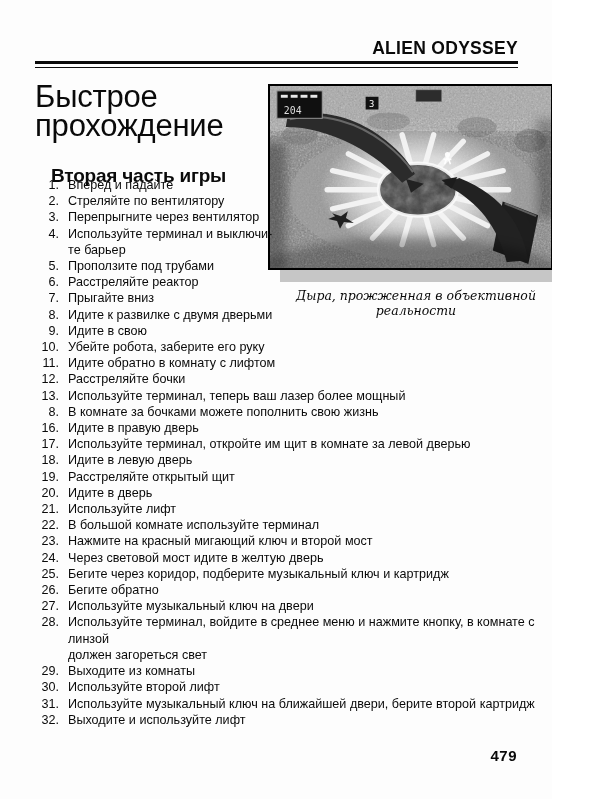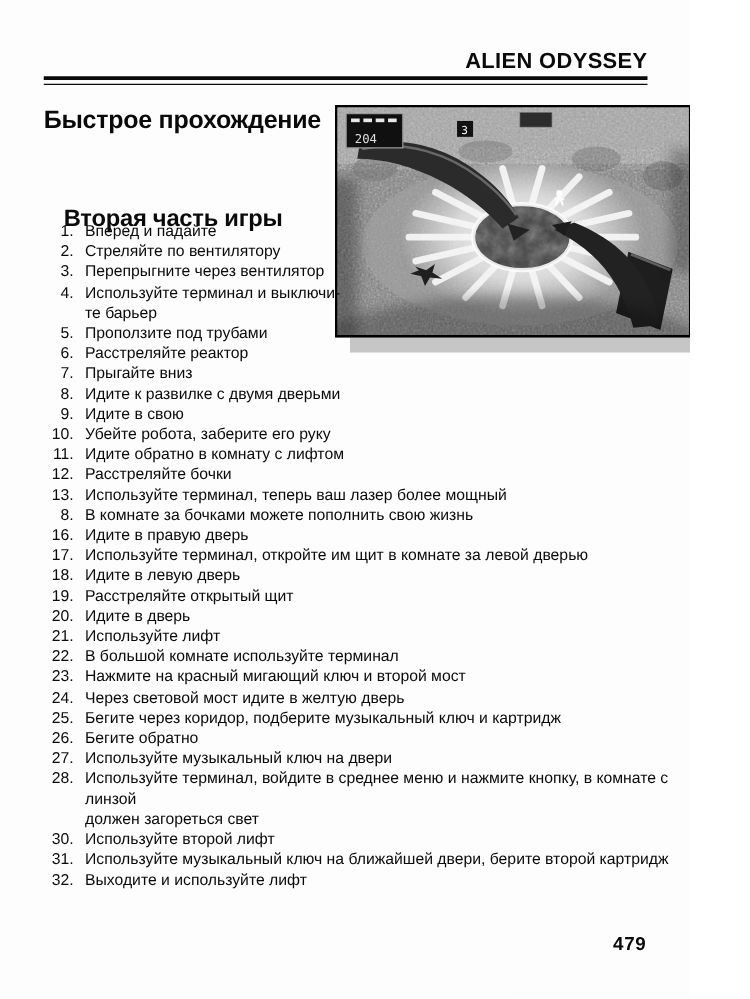--- a/index.html
+++ b/index.html
@@ -11,21 +11,21 @@
   .running-head {
     position:absolute; top:38px; right:34px;
     font-size:17.5px; font-weight:bold; letter-spacing:.3px;
   }
   .head-rule {
     position:absolute; left:35px; right:34px; top:61px; height:3px;
     border-top:3.5px solid #0a0a0a; border-bottom:1.5px solid #0a0a0a;
   }
   .page-title {
     position:absolute; left:35px; top:82px; width:230px; margin:0;
-    font-size:20px; line-height:29px; font-weight:bold; letter-spacing:-.2px;
+    font-size:31px; line-height:29px; font-weight:normal; letter-spacing:-.2px;
   }
   .section-heading {
     position:absolute; left:35px; top:149px; margin:16px;
     font-size:19px; font-weight:bold; letter-spacing:-.2px;
   }
   .steps {
     position:absolute; left:35px; top:177px; width:542px;
     margin:0; padding:0; list-style:none;
     font-size:12.6px; line-height:16.2px;
   }
@@ -165,20 +165,22 @@
         <rect x="21" y="9" width="7" height="3" fill="#e8e8e8"></rect>
         <rect x="31" y="9" width="7" height="3" fill="#e8e8e8"></rect>
         <rect x="41" y="9" width="7" height="3" fill="#e8e8e8"></rect>
         <text x="14" y="29" font-family="DejaVu Sans Mono, monospace" font-size="10" fill="#dddddd">204</text>
         <rect x="97" y="11" width="13" height="13" fill="#111111"></rect>
         <text x="100.5" y="21.5" font-family="DejaVu Sans Mono, monospace" font-size="9" fill="#ffffff">3</text>
         <rect x="148" y="4" width="26" height="12" fill="#2c2c2c" stroke="#777777" stroke-width="0.5"></rect>
       </g>
     </svg>
   </div>
+  <figcaption class="fig-caption">Дыра, прожженная в объективной
+реальности</figcaption>
 
   <h2 class="section-heading">Вторая часть игры</h2>
 
   <ol class="steps">
     <li>
         <span class="n">1.</span>
         <span class="t">Вперед и падайте</span>
       </li>
     <li>
         <span class="n">2.</span>
@@ -280,20 +282,24 @@
     <li>
         <span class="n">27.</span>
         <span class="t">Используйте музыкальный ключ на двери</span>
       </li>
     <li>
         <span class="n">28.</span>
         <span class="t">Используйте терминал, войдите в среднее меню и нажмите кнопку, в комнате с линзой
 должен загореться свет</span>
       </li>
     <li>
+        <span class="n">29.</span>
+        <span class="t">Выходите из комнаты</span>
+      </li>
+    <li>
         <span class="n">30.</span>
         <span class="t">Используйте второй лифт</span>
       </li>
     <li>
         <span class="n">31.</span>
         <span class="t">Используйте музыкальный ключ на ближайшей двери, берите второй картридж</span>
       </li>
     <li>
         <span class="n">32.</span>
         <span class="t">Выходите и используйте лифт</span>

